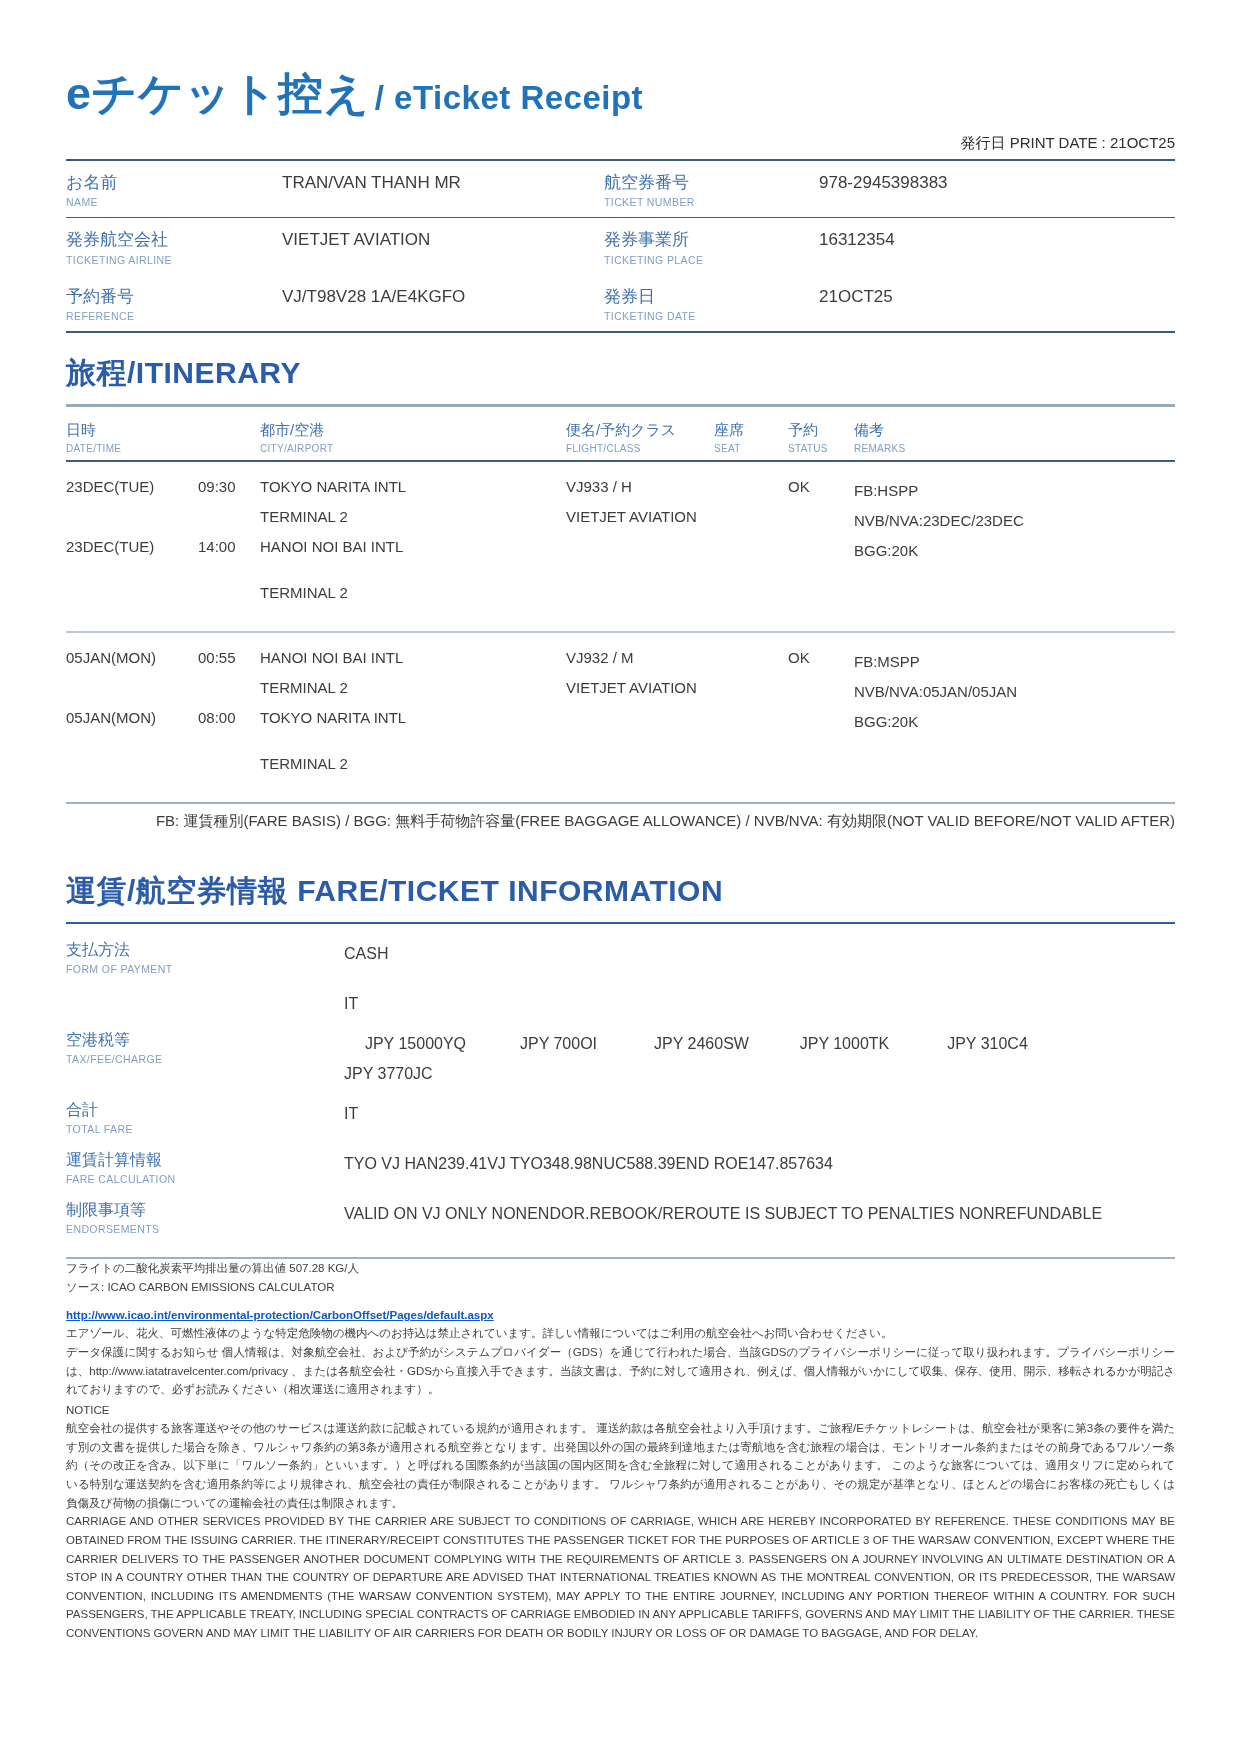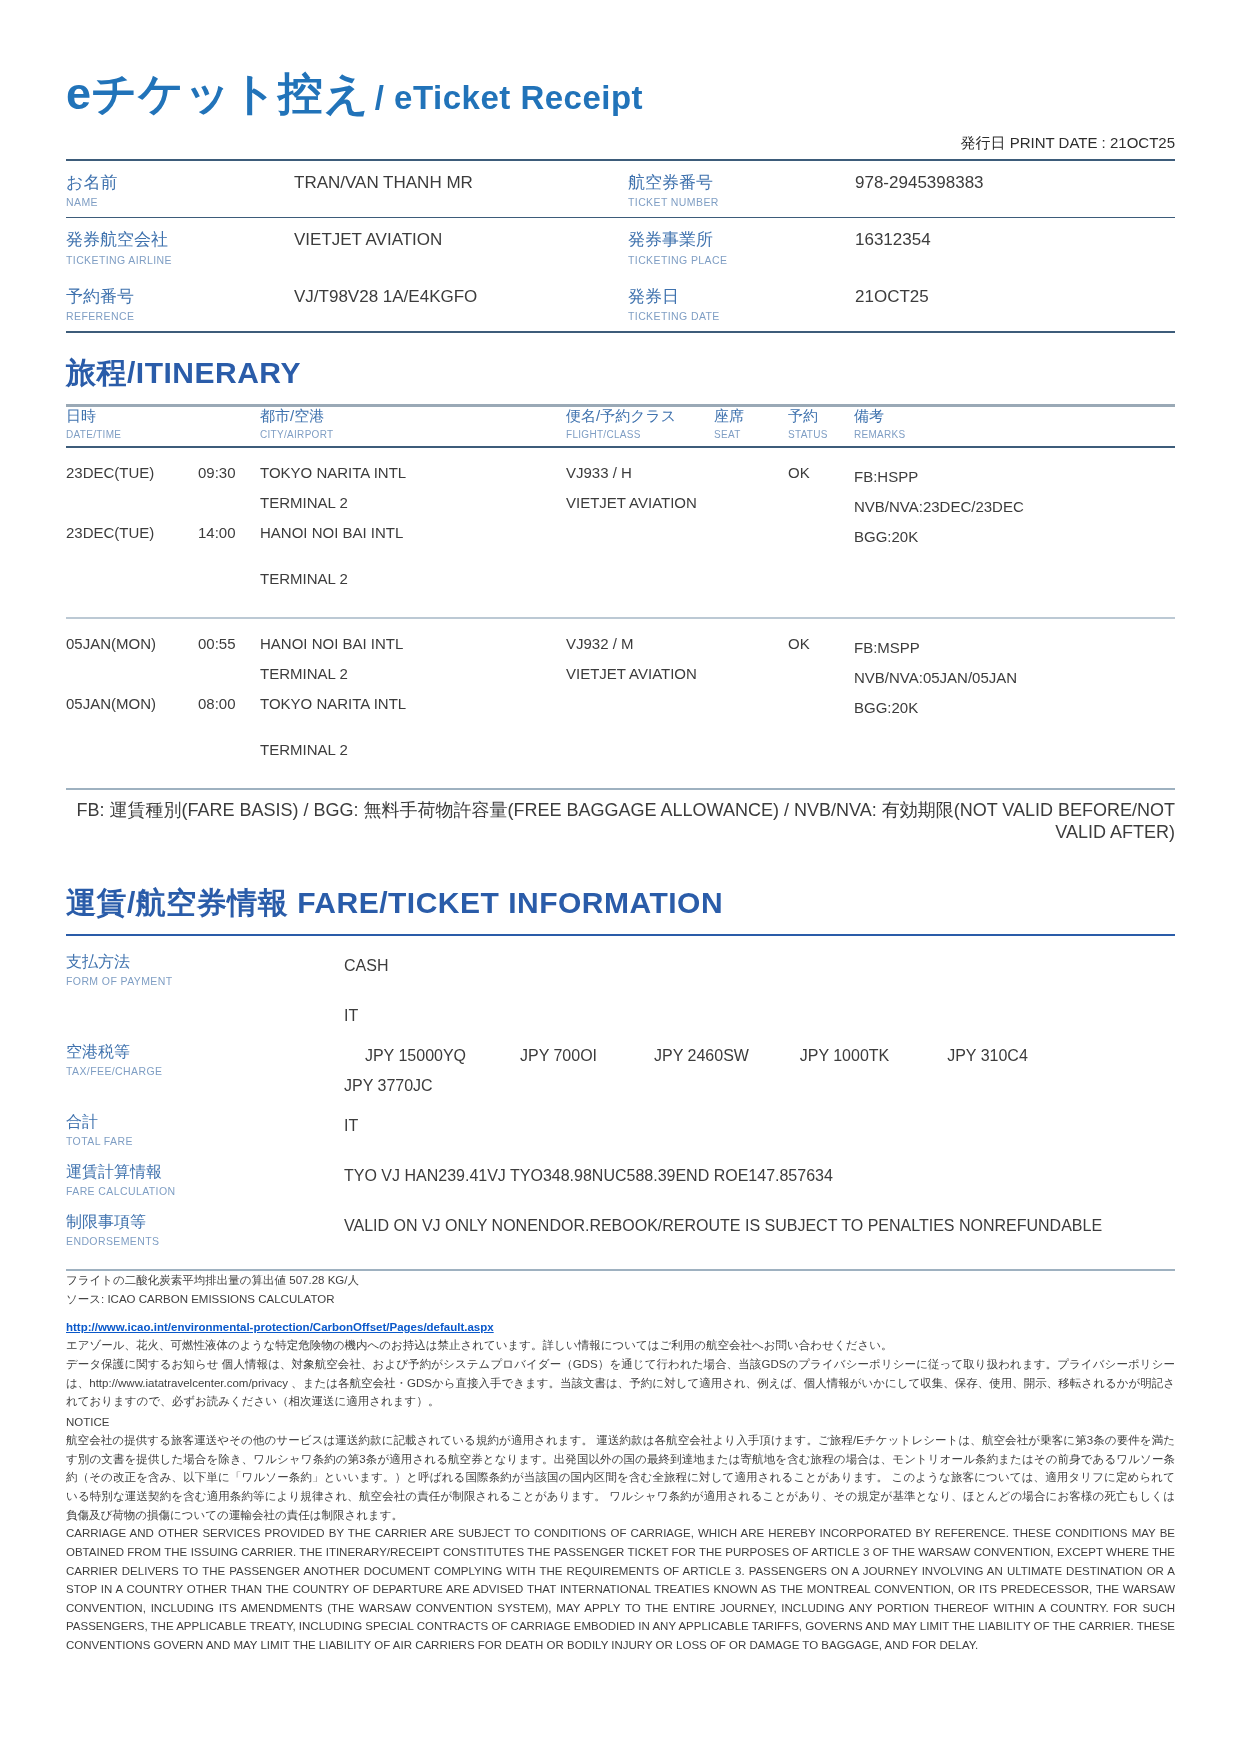--- a/index.html
+++ b/index.html
@@ -17,34 +17,34 @@
   }
 
   
   .doc-title { color:#2173b9; letter-spacing:0.5px; }
   .doc-title .jp { font-size:45px; font-weight:700; }
   .doc-title .en { font-size:33px; font-weight:600; }
   .print-date { text-align:right; font-size:15px; color:#2e2e2e; margin-top:10px; }
 
   
   .info { border-top:2px solid #3d5c7a; border-bottom:2px solid #3d5c7a; margin-top:6px; }
-  .info-row { display:grid; grid-template-columns:168px 370px 167px 1fr; padding:11px 0 9px 0;gap:12px; }
+  .info-row { display:grid; grid-template-columns:168px 370px 167px 1fr; padding:11px 0 9px 0; }
   .info-row.first { border-bottom:1px solid #3d5c7a; }
   .lbl-jp { color:#3f72ae; font-size:17px; line-height:1.25; }
   .lbl-en { color:#7f9ec4; font-size:10.5px; letter-spacing:0.4px; margin-top:3px; }
   .info-val { font-size:17px; color:#3c3c3c; padding-top:1px;margin-left:48px; }
 
   
   .section-title { color:#2a5ca9; font-size:30px; font-weight:700; letter-spacing:0.5px; }
   .itin-title-wrap { margin-top:20px; border-bottom:3px solid #9aa9b6; padding-bottom:10px; }
   .fare-title-wrap { margin-top:40px; border-bottom:2px solid #2a5ca9; padding-bottom:10px; }
 
   
   .itin-grid-cols { display:grid; grid-template-columns:132px 62px 306px 148px 74px 66px 1fr; }
-  .itin-head { border-bottom:2px solid #3d5c7a; padding-bottom:6px; }
+  .itin-head { padding-top:14px; border-bottom:2px solid #3d5c7a; padding-bottom:6px; }
   .col-jp { color:#3f72ae; font-size:15px; }
   .col-en { color:#7f9ec4; font-size:10px; letter-spacing:0.3px; margin-top:3px; }
   .head-datetime { grid-column:1 / span 2; }
 
   .legs { border-bottom:2px solid #9eb1c0; }
   .leg { padding:10px 0 13px 0; grid-template-rows:30px 30px 46px 40px; }
   .leg + .leg { border-top:2px solid #bcc9d4; }
   .leg .cell { font-size:15px; color:#3c3c3c; line-height:30px; white-space:nowrap; }
   .c-date1 { grid-column:1; grid-row:1; }
   .c-time1 { grid-column:2; grid-row:1; }
@@ -53,21 +53,21 @@
   .c-date2 { grid-column:1; grid-row:3; }
   .c-time2 { grid-column:2; grid-row:3; }
   .c-city2 { grid-column:3; grid-row:3; }
   .c-term2 { grid-column:3; grid-row:4; }
   .c-flight { grid-column:4; grid-row:1 / span 2; line-height:30px; }
   .c-seat { grid-column:5; grid-row:1; }
   .c-status { grid-column:6; grid-row:1; }
   .c-remarks { grid-column:7; grid-row:1 / span 4; line-height:23px; padding-top:4px; }
   .c-remarks div { white-space:nowrap; }
 
-  .fb-legend { text-align:right; font-size:18px; color:#3c3c3c; margin-top:8px; }
+  .fb-legend { text-align:right; font-size:15px; color:#3c3c3c; margin-top:8px; }
 
   
   .fare-rows { margin-top:16px; }
   .fare-row { display:grid; grid-template-columns:278px 1fr; margin-bottom:15px; }
   .fare-val { font-size:16px; color:#3c3c3c; padding-top:2px; line-height:1.45; }
   .tax-line1 { display:flex; }
   .tax-line1 span { width:143px; display:inline-block;text-align:center; }
   .tax-line2 { margin-top:7px; }
 
   

